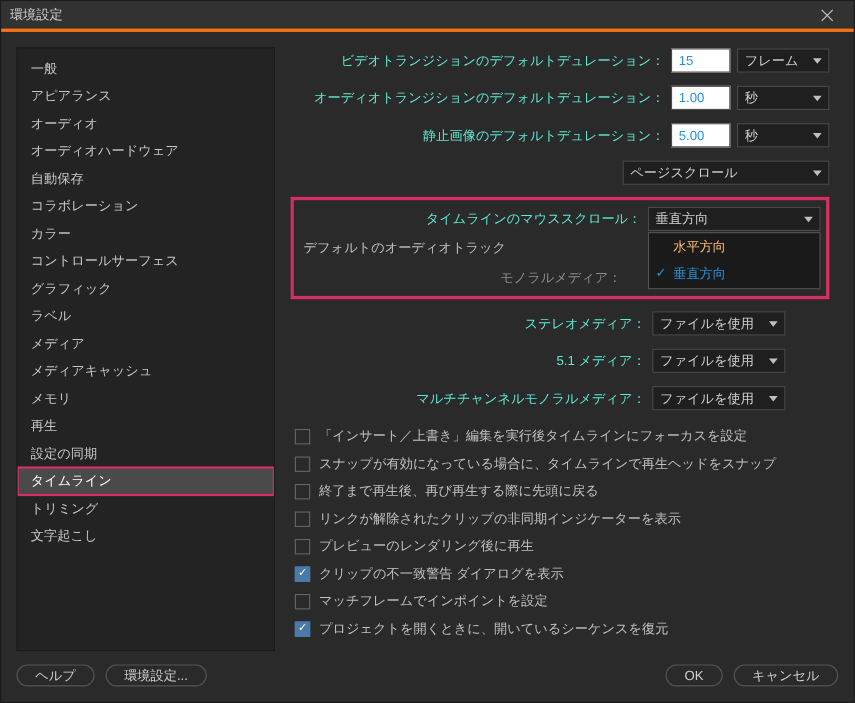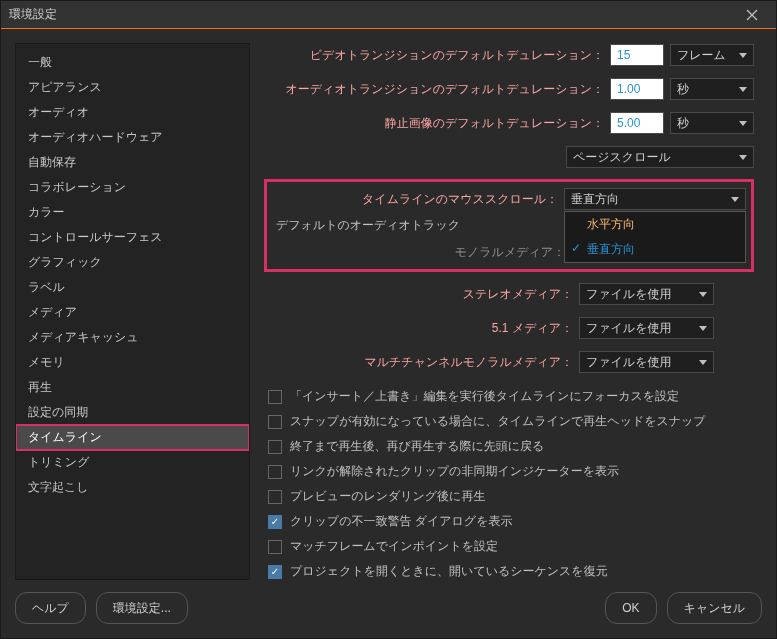--- a/index.html
+++ b/index.html
@@ -18,21 +18,21 @@
       display: flex;
       flex-direction: column;
       border: 1px solid #1a1a1a;
     }
     .titlebar {
       height: 28px;
       background: #323232;
       display: flex;
       align-items: center;
       padding: 0 8px;
-      border-bottom: 1px solid #f97316;
+      border-bottom: 3px solid #f97316;
     }
     .titlebar-title { flex: 1; color: #d0d0d0; }
     .close-btn {
       width: 32px;
       height: 100%;
       display: flex;
       align-items: center;
       justify-content: center;
       color: #c0c0c0;
       cursor: pointer;
@@ -75,21 +75,21 @@
     .row {
       display: flex;
       align-items: center;
       justify-content: flex-end;
       gap: 6px;
       margin-bottom: 10px;
       min-height: 24px;
     }
     .row .label {
       text-align: right;
-      color: #fca5a5;
+      color: #5eead4;
       white-space: nowrap;
     }
     .num-input {
       width: 54px;
       height: 22px;
       background: #ffffff;
       border: 1px solid #4a4a4a;
       color: #2a91d6;
       padding: 0 6px;
       font-size: 12px;
@@ -100,22 +100,22 @@
       border: 1px solid #4a4a4a;
       color: #d0d0d0;
       display: flex;
       align-items: center;
       justify-content: space-between;
       padding: 0 6px;
       cursor: pointer;
       position: relative;
     }
     .select.w80 { width: 84px; }
-    .select.w135 { width: 135px; }
-    .select.w175 { width: 182px; }
+    .select.w135 { width: 121px; }
+    .select.w175 { width: 157px; }
     .chevron {
       width: 0; height: 0;
       border-left: 4px solid transparent;
       border-right: 4px solid transparent;
       border-top: 5px solid #c0c0c0;
       margin-left: 6px;
     }
     .highlight-box {
       border: 3px solid #d62f63;
       padding: 5px;
@@ -172,21 +172,21 @@
       background: #4a7aa8;
       border-color: #4a7aa8;
     }
     .checkbox.checked::after {
       content: "✓";
       color: #fff;
       font-size: 10px;
       line-height: 1;
     }
     .btn {
-      height: 32px;
+      height: 20px;
       background: #2a2a2a;
       border: 1px solid #555;
       border-radius: 12px;
       color: #d0d0d0;
       padding: 0 16px;
       display: inline-flex;
       align-items: center;
       cursor: pointer;
       font-size: 12px;
     }

